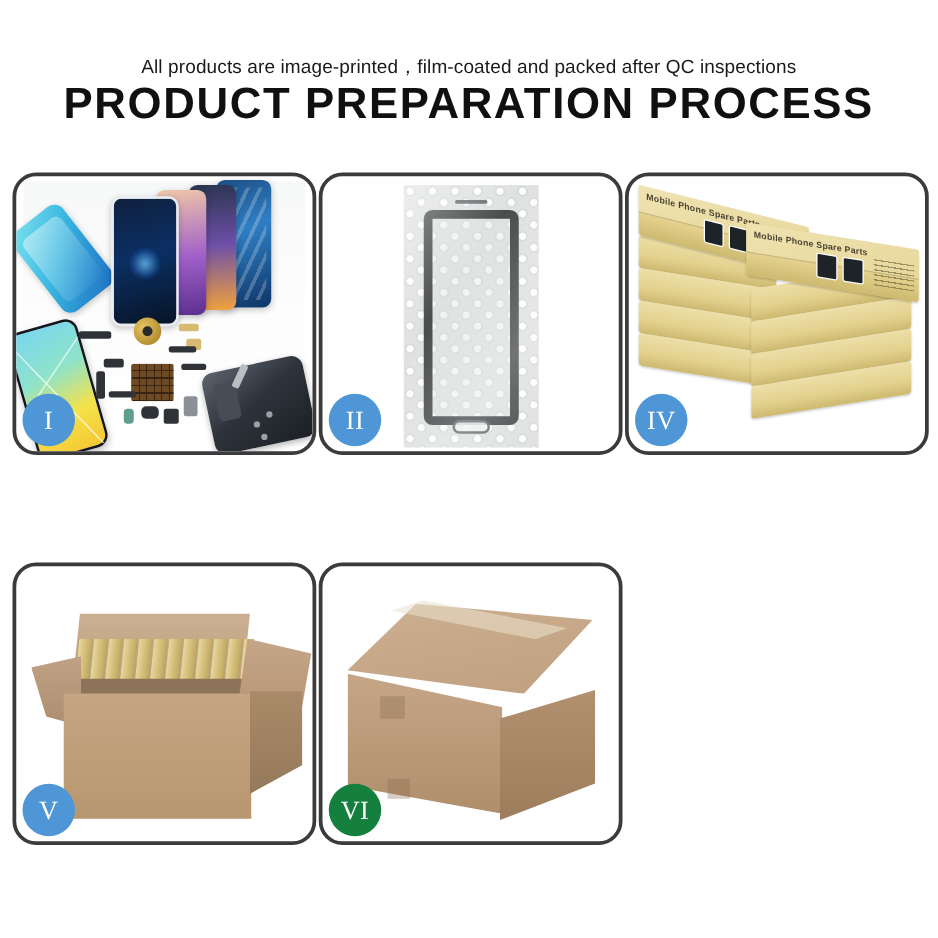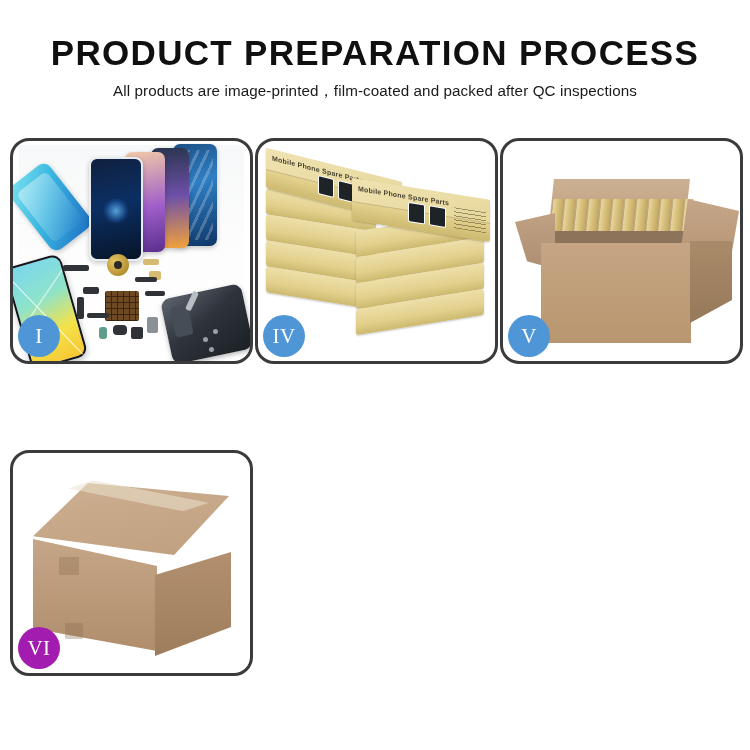--- a/index.html
+++ b/index.html
@@ -281,22 +281,22 @@
     background:rgba(235,225,205,.55);
     clip-path:polygon(22% 0,100% 20%,84% 100%,6% 78%);
     transform:rotate(9.5deg);
   }
   .s-patch { position:absolute; background:rgba(140,110,80,.35); border-radius:1px; }
 </style>
 </head>
 <body style="background: rgb(255, 255, 255);">
 
 <div id="header">
+  <div id="page-subtitle">All products are image-printed，film-coated and packed after QC inspections</div>
   <div id="page-title" style="color: rgb(16, 16, 16);">PRODUCT PREPARATION PROCESS</div>
-  <div id="page-subtitle">All products are image-printed，film-coated and packed after QC inspections</div>
 </div>
 
 <div id="panel-grid">
 
   <div class="panel" style="border-color: rgb(59, 59, 61);">
     <div class="panel-stage">
       <div class="p1-bg"></div>
       <div class="scr scr-e"></div>
       <div class="scr scr-d"></div>
       <div class="scr scr-c"></div>
@@ -319,20 +319,31 @@
       <div class="prt" style="left:86px;top:186px;width:8px;height:12px;border-radius:3px;background:#5f9e8e;"></div>
       <div class="prt" style="left:132px;top:150px;width:20px;height:5px;"></div>
       <div class="prt r" style="left:190px;top:196px;width:5px;height:5px;background:#9aa0a6;"></div>
       <div class="prt r" style="left:200px;top:188px;width:5px;height:5px;background:#9aa0a6;"></div>
       <div class="prt r" style="left:196px;top:206px;width:5px;height:5px;background:#9aa0a6;"></div>
       <div class="prt" style="left:176px;top:150px;width:6px;height:20px;background:#b9bec3;transform:rotate(25deg);"></div>
     </div>
     <div class="badge" style="background: rgb(78, 150, 214); color: rgb(255, 255, 255);">I</div>
   </div>
 
+  <div class="panel" style="border-color: rgb(59, 59, 61);">
+    <div class="panel-stage">
+      <div class="p2-wrap">
+        <div class="p2-screen">
+          <div class="p2-home"></div>
+        </div>
+        <div class="p2-gloss"></div>
+      </div>
+    </div>
+    <div class="badge" style="background: rgb(78, 150, 214); color: rgb(255, 255, 255);">II</div>
+  </div>
 
 
   <div class="panel" style="border-color: rgb(59, 59, 61);">
     <div class="panel-stage">
       <div class="p4-stage">
 
         <div class="kbox" style="left:2px;  top:44px;  width:110px; height:26px; transform:skewY(9deg);"></div>
         <div class="kbox" style="left:2px;  top:70px;  width:110px; height:26px; transform:skewY(9deg);"></div>
         <div class="kbox" style="left:2px;  top:96px;  width:110px; height:26px; transform:skewY(9deg);"></div>
         <div class="kbox" style="left:2px;  top:122px; width:110px; height:26px; transform:skewY(9deg);"></div>
@@ -398,16 +409,16 @@
 
   <div class="panel" style="border-color: rgb(59, 59, 61);">
     <div class="panel-stage">
       <div class="s-top"></div>
       <div class="s-tape"></div>
       <div class="s-front"></div>
       <div class="s-side"></div>
       <div class="s-patch" style="left:46px;top:104px;width:20px;height:18px;"></div>
       <div class="s-patch" style="left:52px;top:170px;width:18px;height:16px;"></div>
     </div>
-    <div class="badge" style="background: #a21caf; color: rgb(255, 255, 255);">VI</div>
+    <div class="badge" style="background: #15803d; color: rgb(255, 255, 255);">VI</div>
   </div>
 
 </div>
 
 </body></html>

